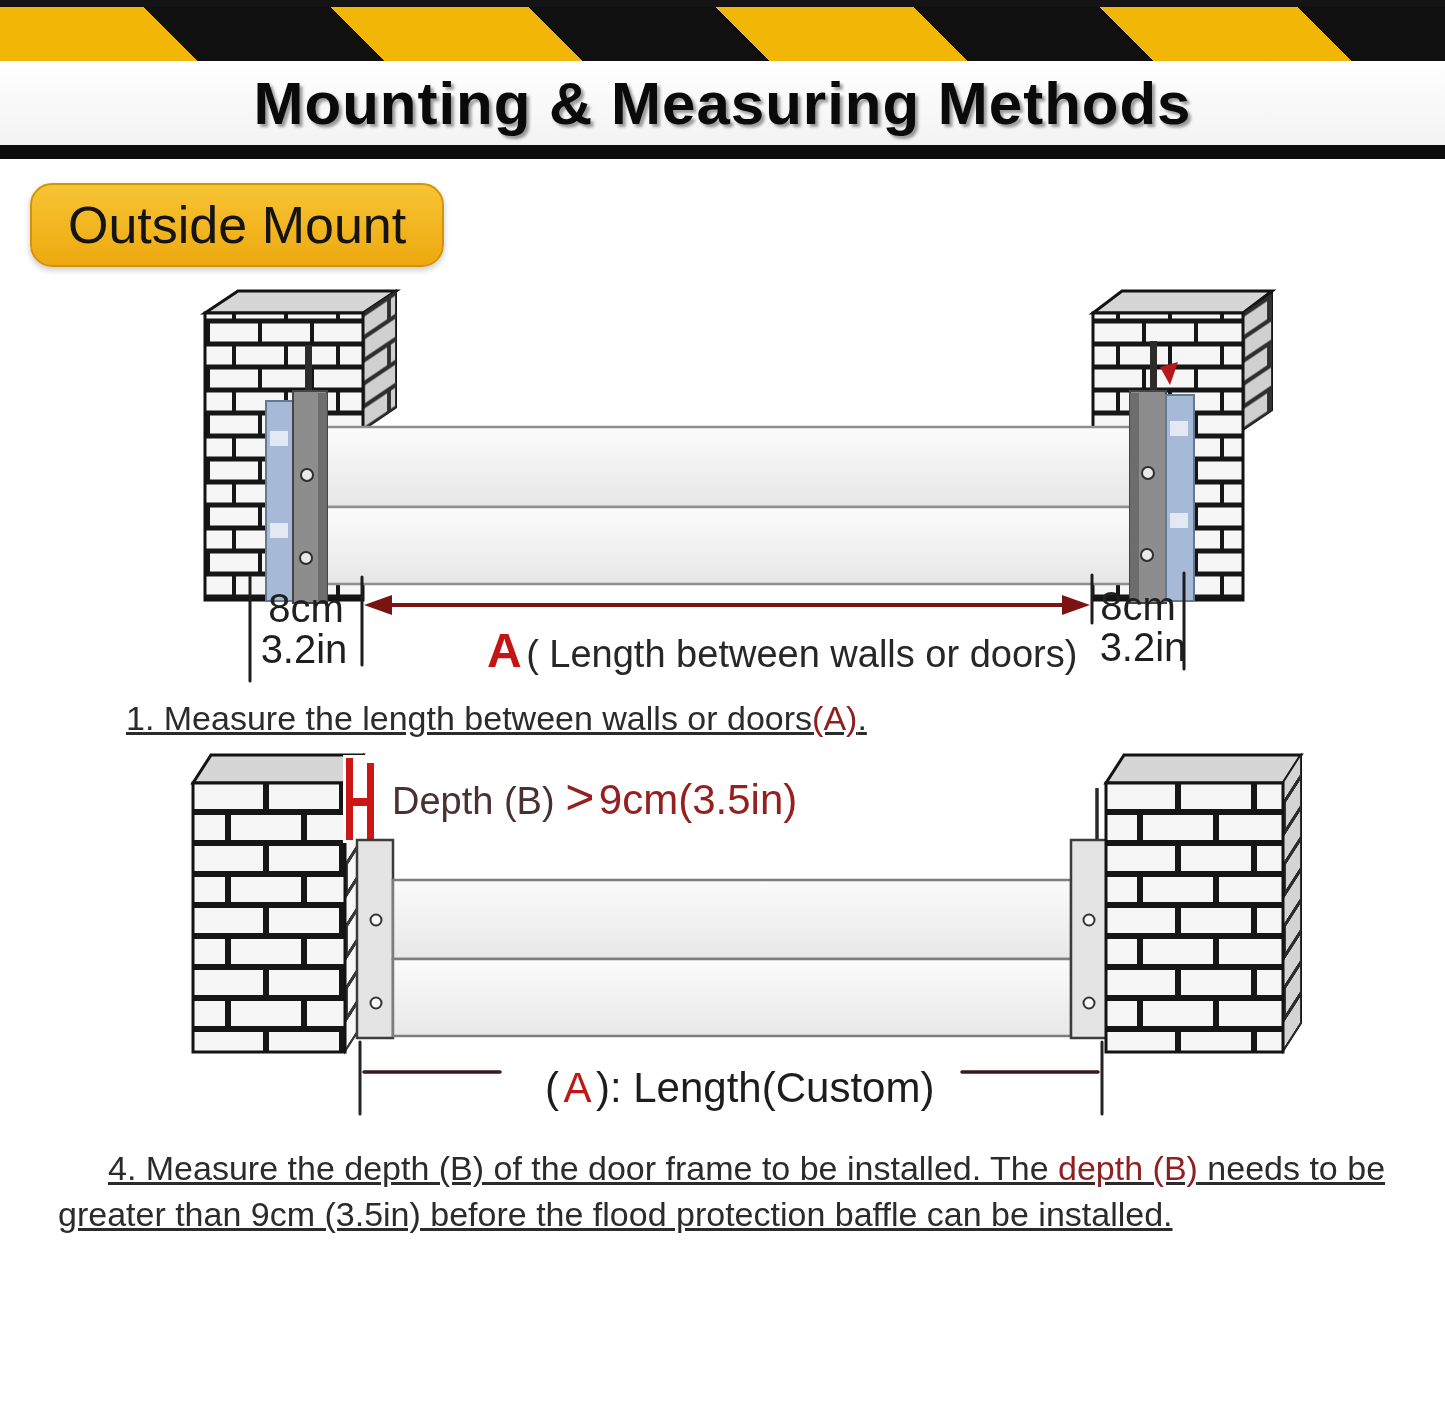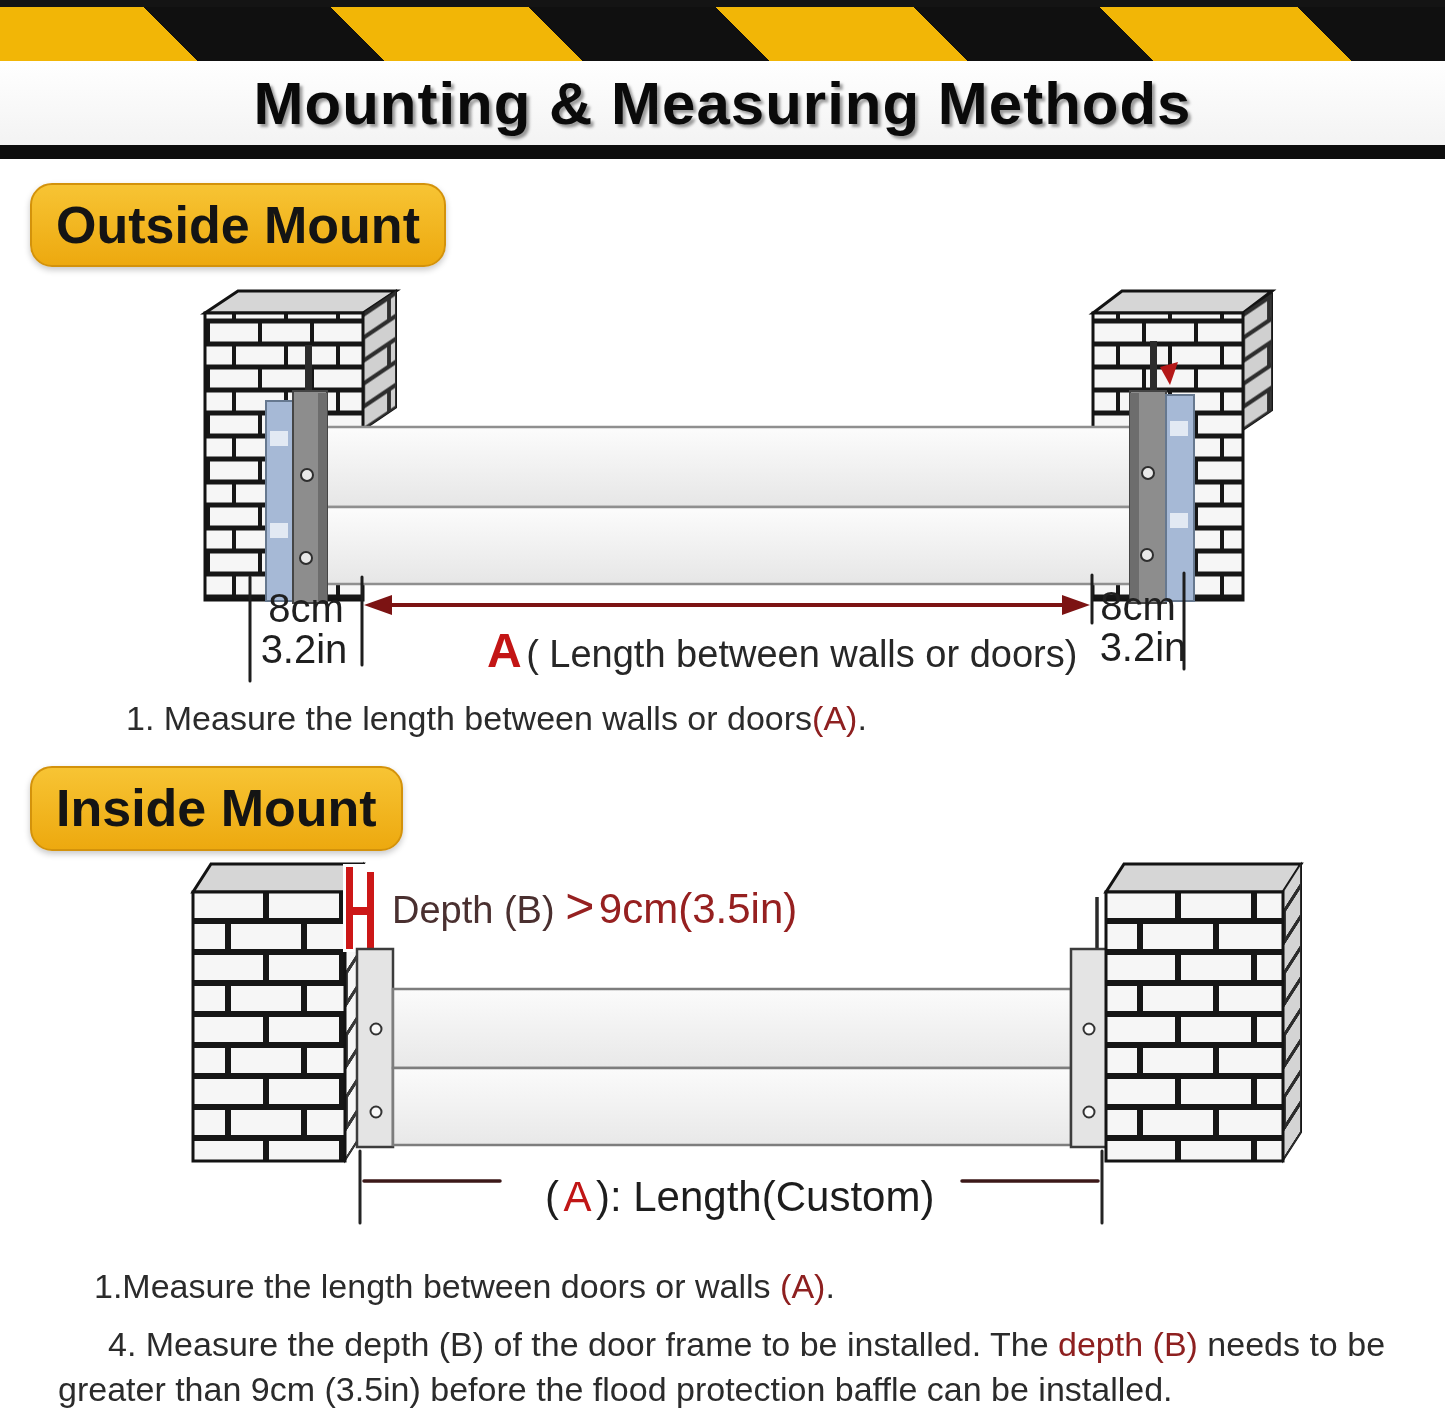--- a/index.html
+++ b/index.html
@@ -18,43 +18,42 @@
   }
   .title-band h1 {
     margin:0; font-size:60px; font-weight:bold; color:#0a0a0a; letter-spacing:1px;
     text-shadow:3px 3px 3px rgba(0,0,0,0.38);
   }
   .divider-bar { height:14px; background:#0d0d0d; }
 
   
   .badge {
     display:block; width:fit-content;
-    margin:24px 11px 0 30px; padding:9px 24px;
+    margin:24px 11px 0 30px; padding:9px 36px;
     font-size:52px; color:#141414; line-height:1.2;
     background:linear-gradient(180deg,#f7c434 0%,#eda90f 100%);
     border:2px solid #d3920b; border-radius:22px;
     box-shadow:0 3px 6px rgba(0,0,0,0.22);
-    font-weight:bold;
   }
 
   
   .diagram { display:block; width:1445px; margin-top:8px; }
   svg text { font-family:"Liberation Sans","DejaVu Sans",sans-serif; }
   .dim   { font-size:40px; fill:#1f1f1f; }
   .bigA  { font-size:48px; font-weight:bold; fill:#c31515; }
   .lbl   { font-size:38px; fill:#272727; }
   .depthPre { font-size:38px; fill:#4a3030; }
   .gt       { font-size:50px; fill:#962020; }
   .depthVal { font-size:42px; fill:#962020; }
   .lenTxt { font-size:42px; fill:#1d1d1d; }
   .lenA   { font-size:42px; fill:#c01616; }
 
   
   .steps { margin:4px 0 0 0; padding:0; font-size:34px; color:#2b2b2b; }
-  .steps p { margin:8px 0 8px 126px; line-height:1.38; }
+  .steps p { margin:8px 0 8px 126px; line-height:1.38;text-decoration:underline; }
   .accent { color:#8e2020; }
   .steps-bottom p.s1 { margin:12px 0 12px 94px; }
   .steps-bottom p.s2 { margin:4px 28px 0 58px; text-indent:50px; line-height:1.33; }
 </style>
 </head>
 <body>
 
 <div class="page">
 
   <header>
@@ -149,23 +148,20 @@
         <tspan class="lbl">( Length between walls or doors)</tspan>
       </text>
     </svg>
 
     <div class="steps">
       <p><span>1. Measure the length between walls or doors</span><span class="accent">(A)</span><span>.</span></p>
     </div>
   </section>
 
   <section>
-    <div class="badge">
-      <span>Inside Mount</span>
-    </div>
 
     <svg class="diagram" viewBox="0 0 1445 392" width="1445" height="392">
       <defs>
         <pattern id="bk2" width="76" height="62" patternUnits="userSpaceOnUse">
           <rect width="76" height="62" fill="#161616"></rect>
           <rect x="3" y="3" width="70" height="25" fill="#f6f6f6"></rect>
           <rect x="-35" y="34" width="70" height="25" fill="#f6f6f6"></rect>
           <rect x="41" y="34" width="70" height="25" fill="#f6f6f6"></rect>
         </pattern>
         <linearGradient id="pg2" x1="0" y1="0" x2="0" y2="1">
@@ -231,18 +227,17 @@
       </g>
 
       <text x="545" y="352">
         <tspan class="lenTxt">(</tspan>
         <tspan class="lenA">A</tspan>
         <tspan class="lenTxt">): Length(Custom)</tspan>
       </text>
     </svg>
 
     <div class="steps steps-bottom">
-      <p class="s1"><span>1.Measure the length between doors or walls </span><span class="accent">(A)</span><span>.</span></p>
       <p class="s2"><span>4. Measure the depth (B) of the door frame to be installed. The </span><span class="accent">depth (B)</span><span> needs to be greater than 9cm (3.5in) before the flood protection baffle can be installed.</span></p>
     </div>
   </section>
 
 </div>
 
 </body></html>

